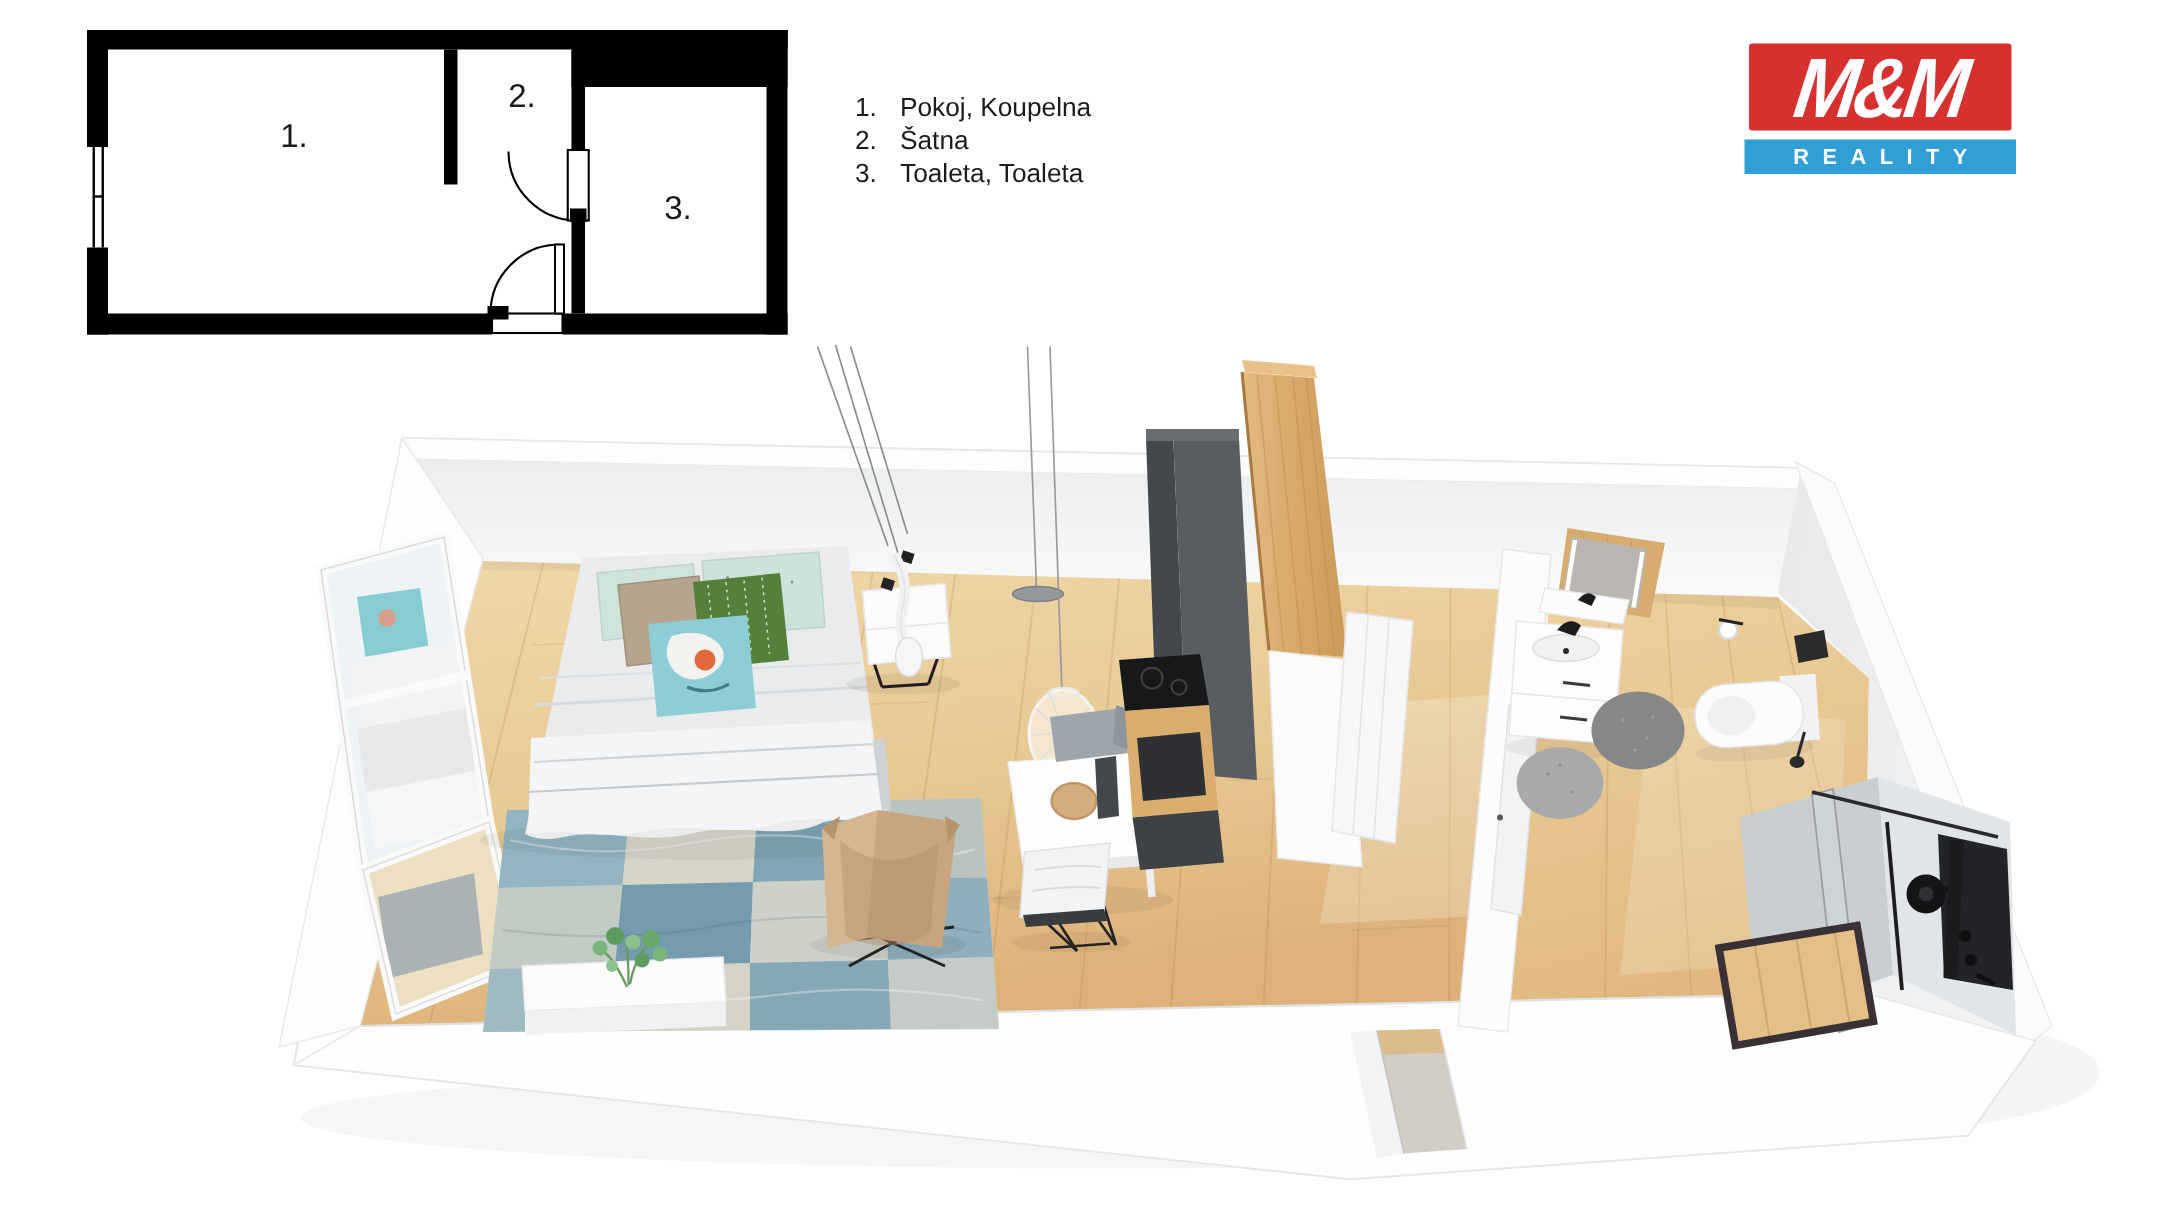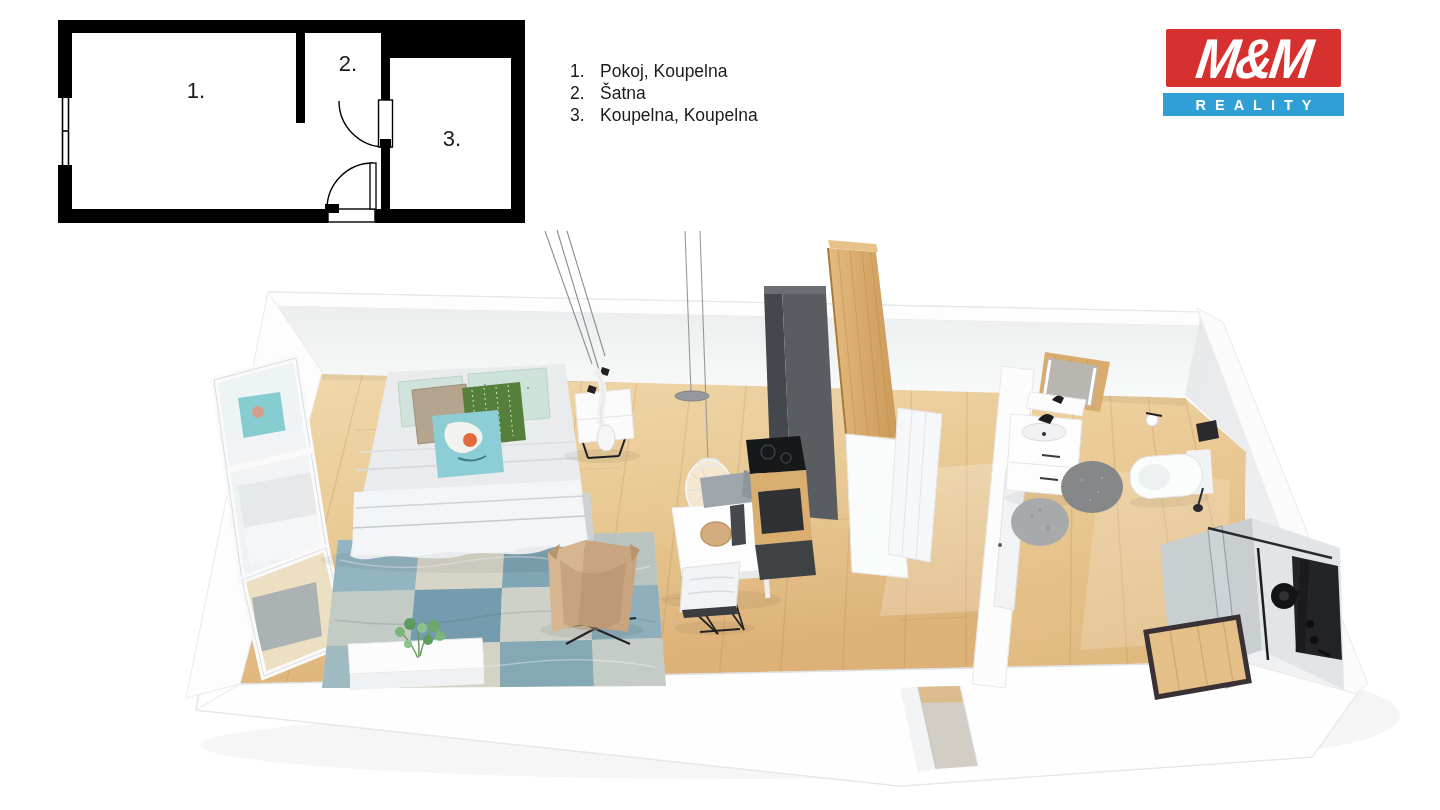--- a/index.html
+++ b/index.html
@@ -508,21 +508,21 @@
   <div class="legend-row">
     <span class="legend-num">1.</span>
     <span class="legend-label">Pokoj, Koupelna</span>
   </div>
   <div class="legend-row">
     <span class="legend-num">2.</span>
     <span class="legend-label">Šatna</span>
   </div>
   <div class="legend-row">
     <span class="legend-num">3.</span>
-    <span class="legend-label">Koupelna, Koupelna</span>
+    <span class="legend-label">Toaleta, Toaleta</span>
   </div>
 </div>
 
 <div class="logo">
   <div class="logo-mm">
     <span>M&amp;M</span>
   </div>
   <div class="logo-reality">
     <span>REALITY</span>
   </div>

